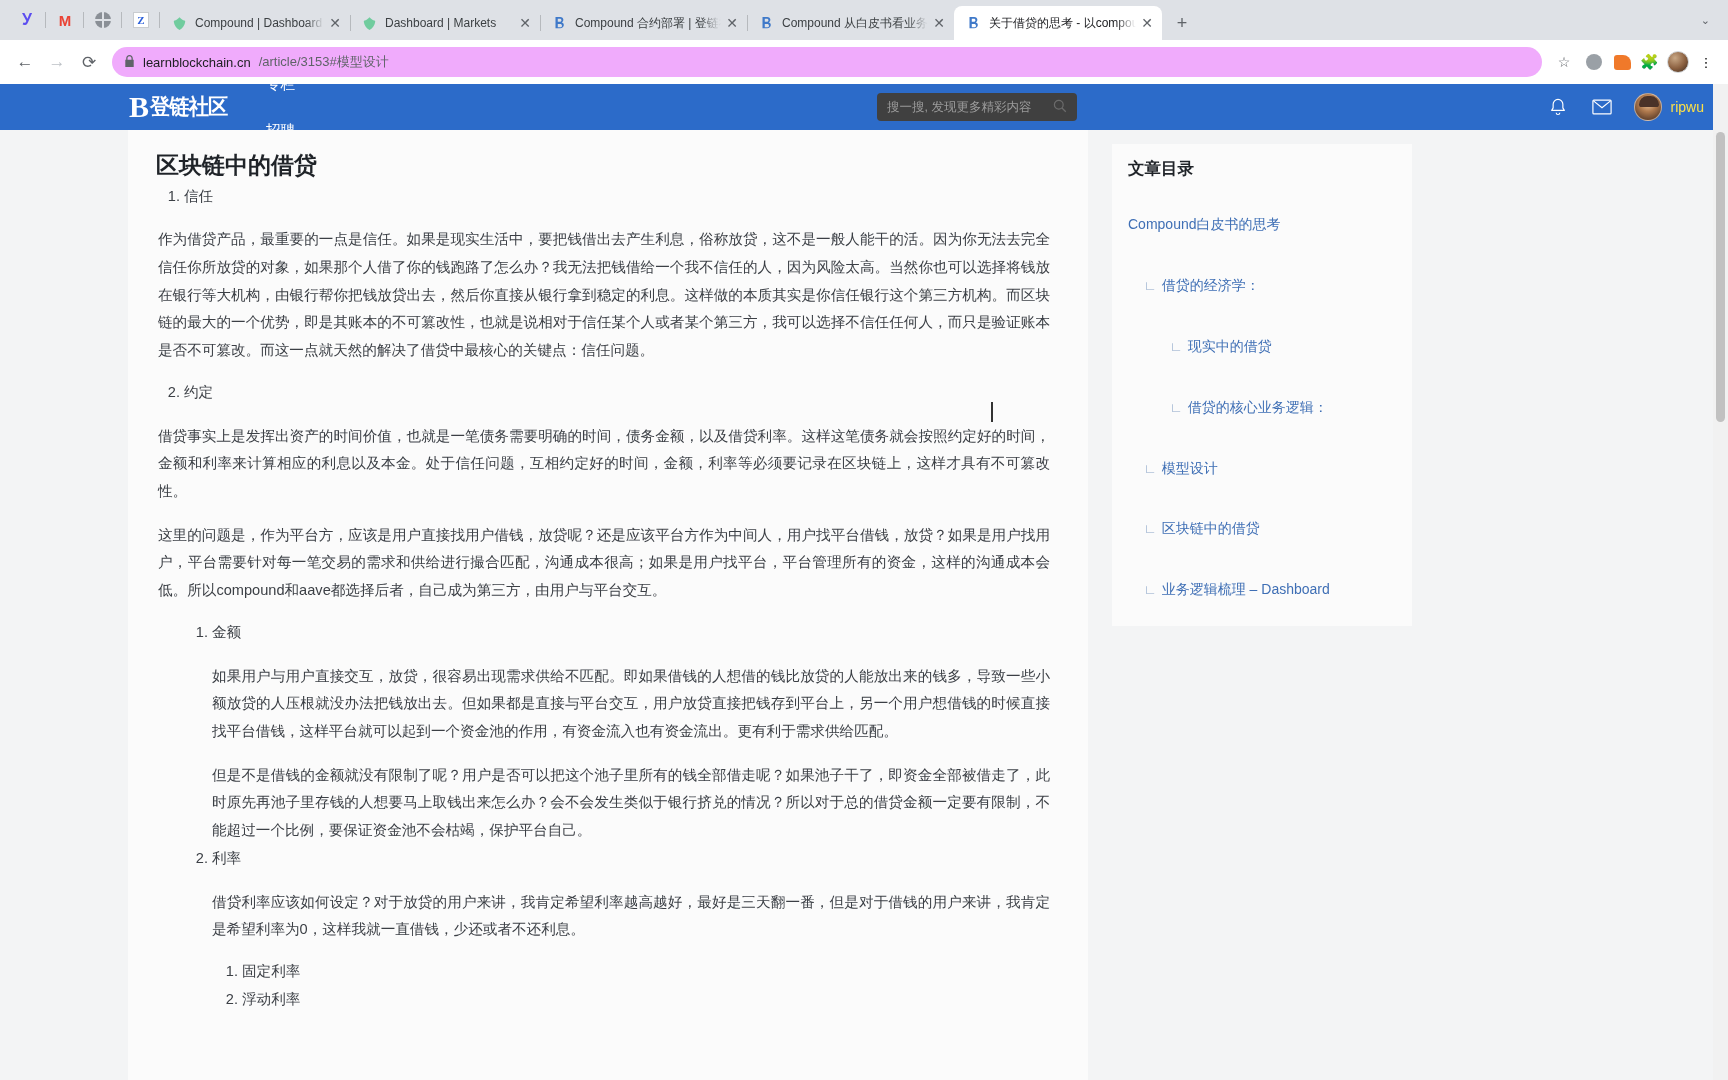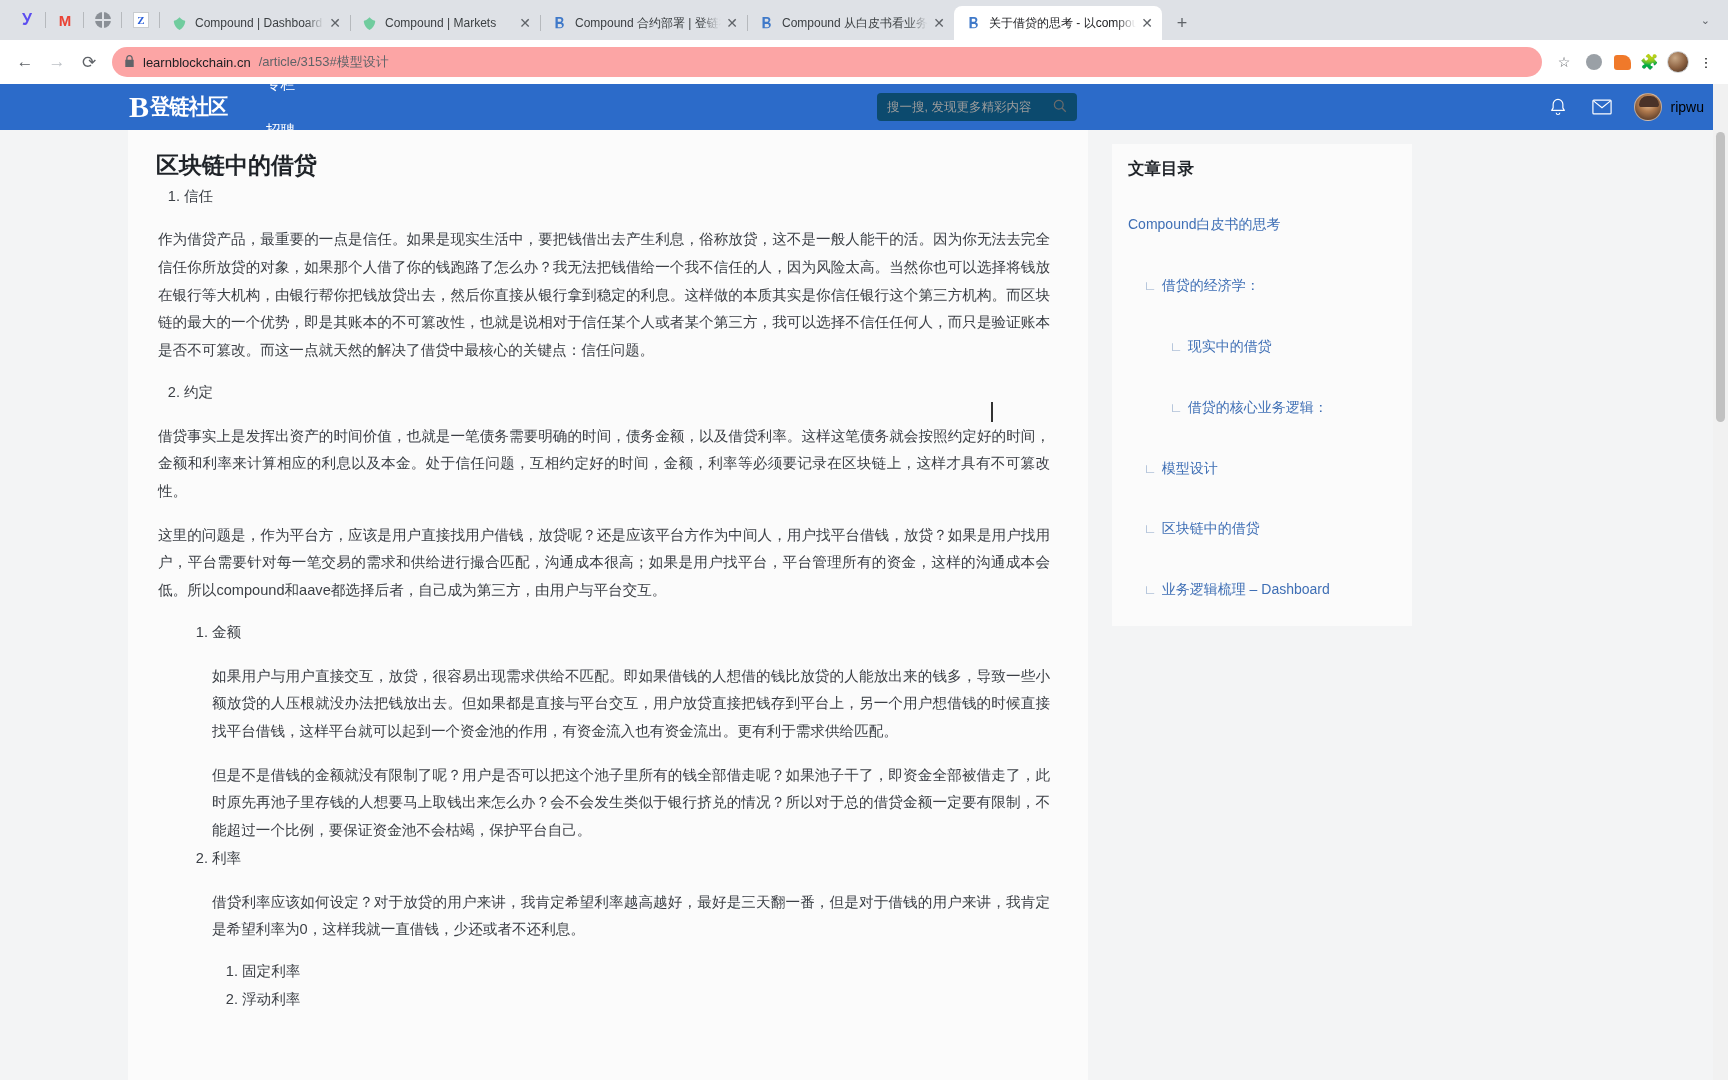--- a/index.html
+++ b/index.html
@@ -121,21 +121,21 @@
   .nav-btn {
     width: 30px; height: 30px;
     display: flex; align-items: center; justify-content: center;
     color: #5f6368; font-size: 17px;
     border-radius: 50%;
   }
   .nav-btn.disabled { color: #bdc1c6; }
   .omnibox {
     flex: 1 1 auto;
     height: 30px;
-    background: #fca5a5;
+    background: #f0abfc;
     border-radius: 15px;
     display: flex; align-items: center;
     padding: 0 12px;
     margin: 0 6px;
     font-size: 13px;
     color: #202124;
     gap: 8px;
   }
   .lock { font-size: 11px; color: #5f6368; }
   .url-host { color: #202124; }
@@ -187,21 +187,21 @@
   }
   .navlinks { display: flex; align-items: center; margin-left: 18px; flex-direction: column; }
   .navlink {
     color: #ffffff; font-size: 14.5px;
     padding: 0 15px; line-height: 46px;
     white-space: nowrap;
   }
   .searchbox {
     position: absolute; left: 877px; top: 9px;
     width: 200px; height: 28px;
-    background: #0c4a6e; border-radius: 4px;
+    background: #404040; border-radius: 4px;
     display: flex; align-items: center;
     padding: 0 10px;
   }
   .search-ph { flex: 1 1 auto; font-size: 12.5px; color: #9b9b9b; white-space: nowrap; }
   .search-mag { color: #6b6b6b; font-size: 13px; }
   .nav-right {
     position: absolute; right: 24px; top: 0;
     height: 46px; display: flex; align-items: center; gap: 0;
   }
   .nav-icon {
@@ -213,21 +213,21 @@
   .avatar {
     width: 28px; height: 28px; border-radius: 50%;
     background: radial-gradient(circle at 50% 35%, #f0c9a0 0%, #b07a4e 40%, #3b2419 100%);
     border: 1px solid rgba(255,255,255,.5);
     position: relative; overflow: hidden;
   }
   .avatar::after {
     content:''; position:absolute; left:4px; top:2px; width:20px; height:11px;
     background:#4a3228; border-radius: 10px 10px 3px 3px;
   }
-  .uname { color: #000000; font-size: 14px; }
+  .uname { color: #fde047; font-size: 14px; }
 
   
   .content-wrap {
     position: relative;
     height: 950px;
     background: #f3f4f5;
     overflow: hidden;
   }
   .article-card {
     position: absolute;
@@ -343,21 +343,21 @@
       <span class="tab-close">✕</span>
     </div>
 
     <div class="tab" style="width:190px">
       <span class="sep"></span>
       <span class="fav fav-comp">
         <svg width="15" height="15" viewBox="0 0 16 16">
             <path d="M8 1.2c1.9 2.3 3.6 3.1 5.3 3.6 .6 .2 .9 .6 .8 1.2-.5 3.6-2.6 7-6.1 8.8-3.5-1.8-5.6-5.2-6.1-8.8-.1-.6 .2-1 .8-1.2C4.4 4.3 6.1 3.5 8 1.2z" fill="#70cc9e"></path>
           </svg>
       </span>
-      <span class="tab-title">Compound | Markets</span>
+      <span class="tab-title">Dashboard | Markets</span>
       <span class="tab-close">✕</span>
     </div>
 
     <div class="tab" style="width:207px">
       <span class="sep"></span>
       <span class="fav fav-comp">
         <svg width="14" height="14" viewBox="0 0 16 16">
             <path d="M4 1h5.4c2.1 0 3.6 1.3 3.6 3.2 0 1.4-.8 2.4-1.9 2.9 1.4 .4 2.4 1.6 2.4 3.2 0 2.2-1.7 3.7-4.2 3.7H4V1zm2.6 2.1v3.4h2.4c1.1 0 1.8-.7 1.8-1.7s-.7-1.7-1.8-1.7H6.6zm0 5.4v4.4h2.7c1.3 0 2.1-.8 2.1-1.9s-.8-1.9-2.1-1.9H6.6z" fill="#3f79c9"></path>
           </svg>
       </span>

